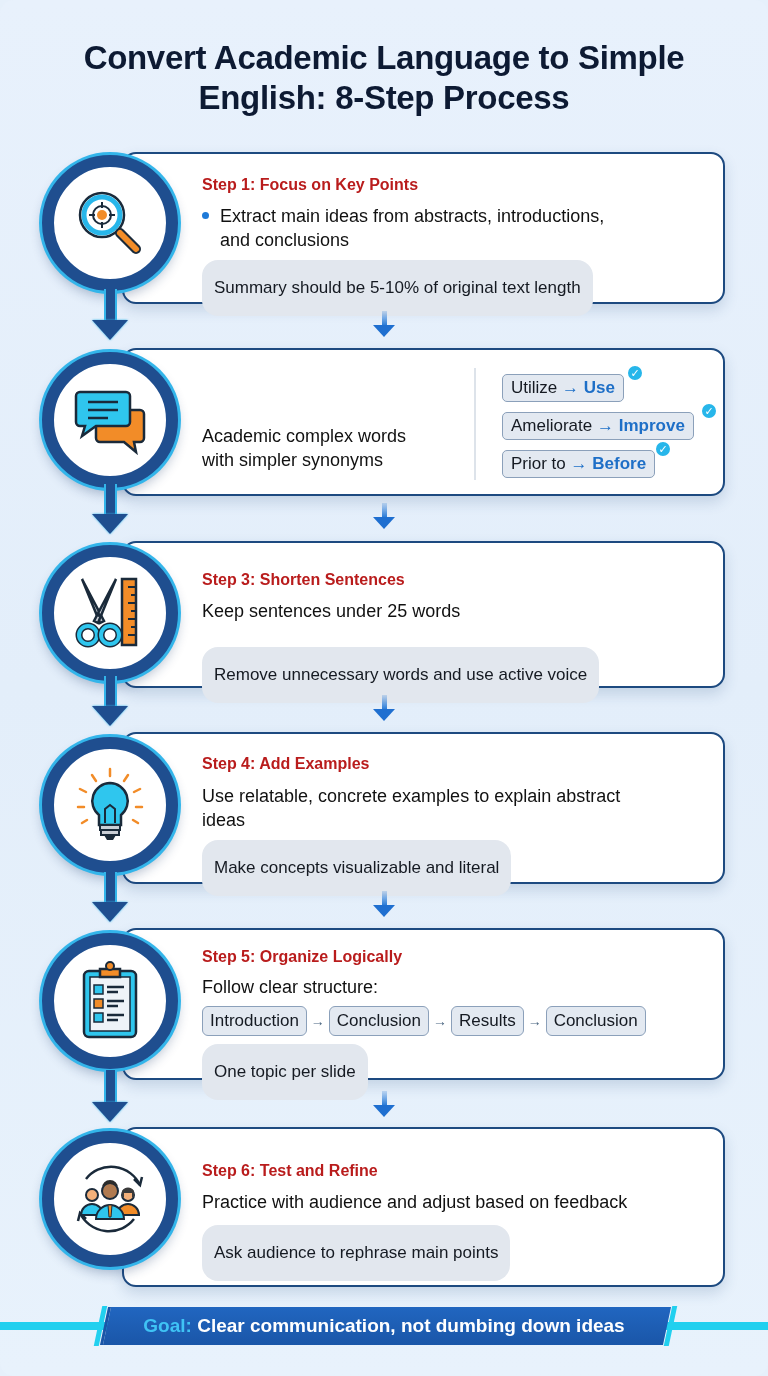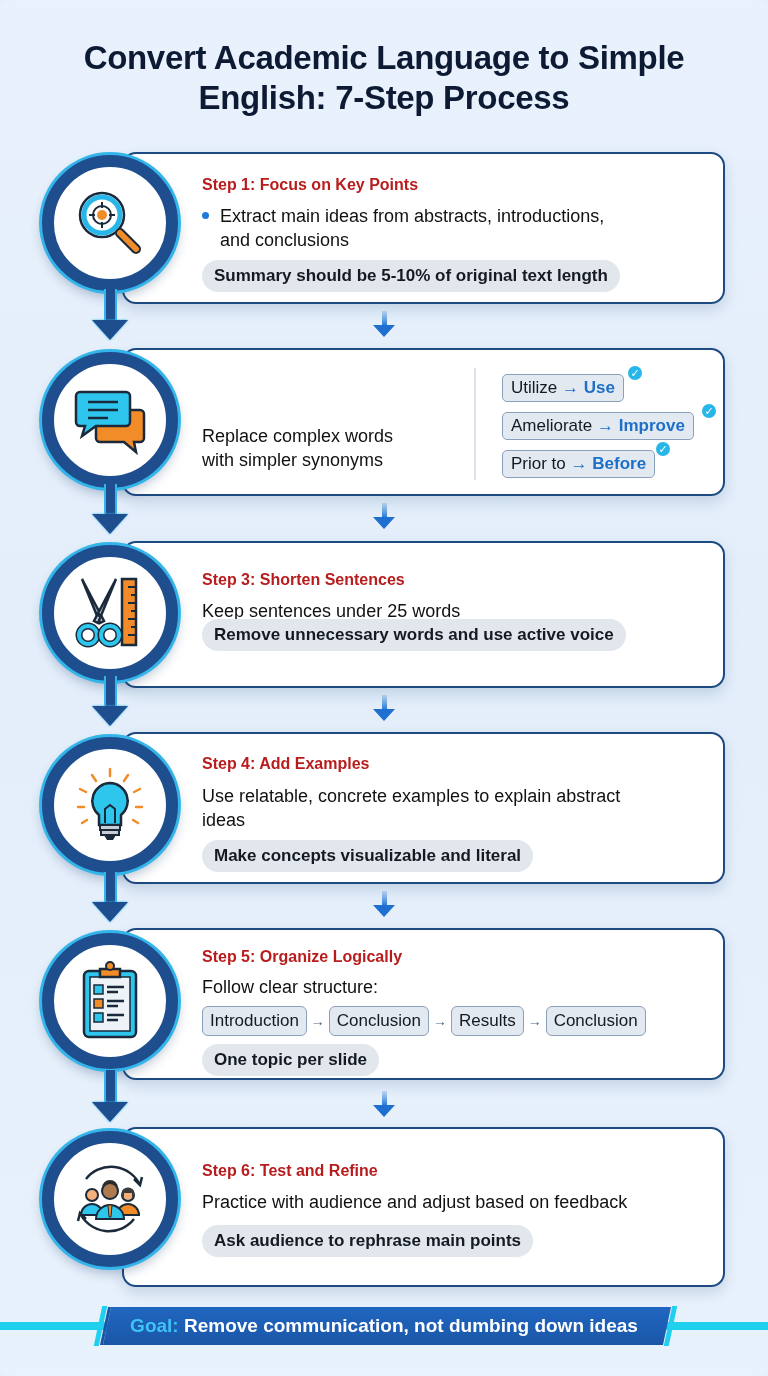--- a/index.html
+++ b/index.html
@@ -51,24 +51,23 @@
     background:linear-gradient(180deg,rgba(44,125,216,0.2),#2c7dd8);
   }
   .mid-arrow .head {
     width:0; height:0; margin:0 auto;
     border-left:11px solid transparent; border-right:11px solid transparent;
     border-top:12px solid #1f6fd0;
   }
   .step-title { position:absolute; left:78px; font-weight:700; font-size:16px; line-height:26px; color:#b91c1c; }
   .step-text { position:absolute; left:78px; font-size:18px; line-height:24px; color:#111; }
   .pill {
-    position:absolute; left:78px; height:32px; line-height:32px; padding:0 12px;
+    position:absolute; left:78px; height:32px; line-height:32px; padding:12px 12px;
     background:#e2e7ee; border-radius:16px; font-size:17px; color:#151a22;
     white-space:nowrap;
-    font-weight:bold;
   }
   .bullet { position:absolute; left:78px; width:7px; height:7px; border-radius:50%; background:#1e7ad8; }
   .divider { position:absolute; left:350px; top:18px; width:2px; height:112px; background:#dde3ea; }
   .syn {
     position:absolute; left:378px; height:26px; line-height:26px; padding:0 8px;
     background:#e3e9f1; border:1.5px solid #8ba0ba; border-radius:5px;
     font-size:17px; color:#151a22; white-space:nowrap;
   }
   .syn .arrow { color:#1e6fc7; }
   .syn .new { color:#1e6fc7; font-weight:700; }
@@ -96,21 +95,21 @@
   }
   .goal-text .label { color:#3fc3f5; }
 </style>
 </head>
 <body>
 
 <div class="bg-panel"></div>
 
 <div class="title">
   <div>Convert Academic Language to Simple</div>
-  <div>English: 7-Step Process</div>
+  <div>English: 8-Step Process</div>
 </div>
 
 <div class="card" style="top:152px;height:152px;">
   <div class="step-title" style="top:18px;">Step 1: Focus on Key Points</div>
   <div class="bullet" style="top:58px;"></div>
   <div class="step-text" style="left:96px;top:50px;">Extract main ideas from abstracts, introductions,</div>
   <div class="step-text" style="left:96px;top:74px;">and conclusions</div>
   <div class="pill" style="top:106px;">Summary should be 5-10% of original text length</div>
 </div>
 <div class="circle" style="top:155px;">
@@ -128,21 +127,21 @@
   </svg>
 </div>
 <div class="stem" style="top:289px;height:34px;"></div>
 <div class="stem-head" style="top:320px;"></div>
 <div class="mid-arrow" style="top:311px;">
     <div class="shaft"></div>
     <div class="head"></div>
   </div>
 
 <div class="card" style="top:348px;height:148px;">
-  <div class="step-text" style="top:74px;">Replace complex words</div>
+  <div class="step-text" style="top:74px;">Academic complex words</div>
   <div class="step-text" style="top:98px;">with simpler synonyms</div>
   <div class="divider"></div>
 
   <div class="syn" style="top:24px;">
     <span>Utilize</span>
     <span class="arrow">→</span>
     <span class="new">Use</span>
   </div>
   <div class="check" style="left:502px;top:14px;">✓</div>
 
@@ -172,21 +171,21 @@
 <div class="stem" style="top:484px;height:32px;"></div>
 <div class="stem-head" style="top:514px;"></div>
 <div class="mid-arrow" style="top:503px;">
     <div class="shaft"></div>
     <div class="head"></div>
   </div>
 
 <div class="card" style="top:541px;height:147px;">
   <div class="step-title" style="top:24px;">Step 3: Shorten Sentences</div>
   <div class="step-text" style="top:56px;">Keep sentences under 25 words</div>
-  <div class="pill" style="top:76px;">Remove unnecessary words and use active voice</div>
+  <div class="pill" style="top:104px;">Remove unnecessary words and use active voice</div>
 </div>
 <div class="circle" style="top:545px;">
   <svg width="80" height="80" viewBox="0 0 80 80">
     <rect x="52" y="6" width="14" height="66" fill="#f28c28" stroke="#1a2a3a" stroke-width="2.5"></rect>
     <g stroke="#1a2a3a" stroke-width="2">
       <line x1="58" y1="14" x2="66" y2="14"></line>
         <line x1="61" y1="22" x2="66" y2="22"></line>
       <line x1="58" y1="30" x2="66" y2="30"></line>
         <line x1="61" y1="38" x2="66" y2="38"></line>
       <line x1="58" y1="46" x2="66" y2="46"></line>
@@ -303,13 +302,13 @@
     <path d="M28 62 a14 14 0 0 1 28 0 z" fill="#2fc6ee" stroke="#1a2a3a" stroke-width="2"></path>
     <path d="M40 48 h4 l-1 12 h-2z" fill="#f28c28" stroke="#1a2a3a" stroke-width="1"></path>
   </svg>
 </div>
 
 <div class="goal-line" style="left:0;width:112px;"></div>
 <div class="goal-line" style="left:662px;width:106px;"></div>
 <div class="goal-slash" style="left:98px;"></div>
 <div class="goal-slash" style="left:668px;"></div>
 <div class="goal-banner"></div>
-<div class="goal-text"><span class="label">Goal:</span><span> Remove communication, not dumbing down ideas</span></div>
+<div class="goal-text"><span class="label">Goal:</span><span> Clear communication, not dumbing down ideas</span></div>
 
 </body></html>

